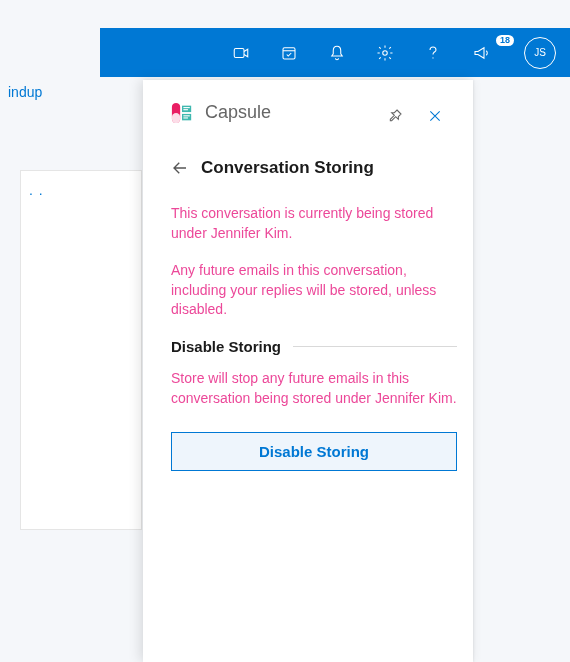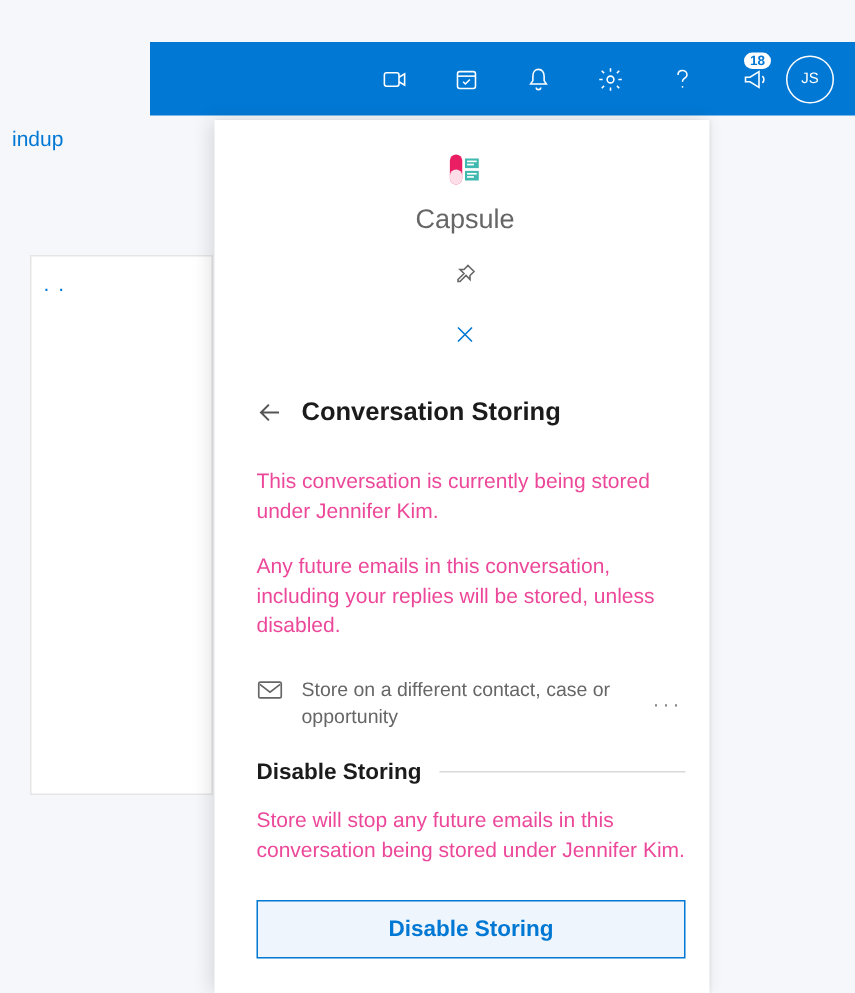--- a/index.html
+++ b/index.html
@@ -27,21 +27,21 @@
       justify-content: flex-end;
       padding: 0 14px;
       margin-left: 100px;
       gap: 8px;
     }
     .top-bar .top-icon {
       width: 40px;
       height: 40px;
       display: flex;
       align-items: center;
-      justify-content: flex-end;
+      justify-content: flex-start;
       color: #fff;
       cursor: pointer;
       position: relative;
     }
     .top-bar svg { stroke: #fff; fill: none; stroke-width: 1.4; }
     .badge {
       position: absolute;
       top: 2px;
       right: -2px;
       background: #fff;
@@ -99,24 +99,22 @@
       width: 330px;
       bottom: 0;
       background: #fff;
       box-shadow: -3px 0 12px rgba(0,0,0,0.12), 1px 0 2px rgba(0,0,0,0.06);
       padding: 0;
       display: flex;
       flex-direction: column;
     }
     .panel-header {
       display: flex;
-      align-items: center;
       padding: 22px 24px 10px 28px;
       gap: 12px;
-      flex-direction: column;
     }
     .capsule-logo {
       width: 22px;
       height: 22px;
       position: relative;
       flex-shrink: 0;
     }
     .capsule-logo svg { width: 22px; height: 22px; }
     .panel-title {
       font-size: 18px;
@@ -303,30 +301,20 @@
         <svg width="18" height="18" viewBox="0 0 24 24" fill="none" stroke="currentColor" stroke-width="1.8">
             <path d="M11 5 L4 12 L11 19 M4 12 L20 12"></path>
           </svg>
       </div>
       <div class="section-heading">Conversation Storing</div>
     </div>
 
     <p class="para">This conversation is currently being stored under Jennifer Kim.</p>
     <p class="para">Any future emails in this conversation, including your replies will be stored, unless disabled.</p>
 
-    <div class="store-row">
-      <div class="mail-icon">
-        <svg width="18" height="14" viewBox="0 0 24 18" fill="none" stroke="currentColor" stroke-width="1.5">
-            <rect x="2" y="2" width="20" height="14" rx="1.5"></rect>
-            <path d="M3 4 L12 11 L21 4"></path>
-          </svg>
-      </div>
-      <div class="store-text">Store on a different contact, case or opportunity</div>
-      <div class="more-icon">···</div>
-    </div>
 
     <div class="disable-heading-row">
       <div class="disable-heading">Disable Storing</div>
       <div class="hr-line"></div>
     </div>
 
     <p class="para" style="margin-bottom:0">Store will stop any future emails in this conversation being stored under Jennifer Kim.</p>
 
     <div class="disable-btn">Disable Storing</div>
   </div>

